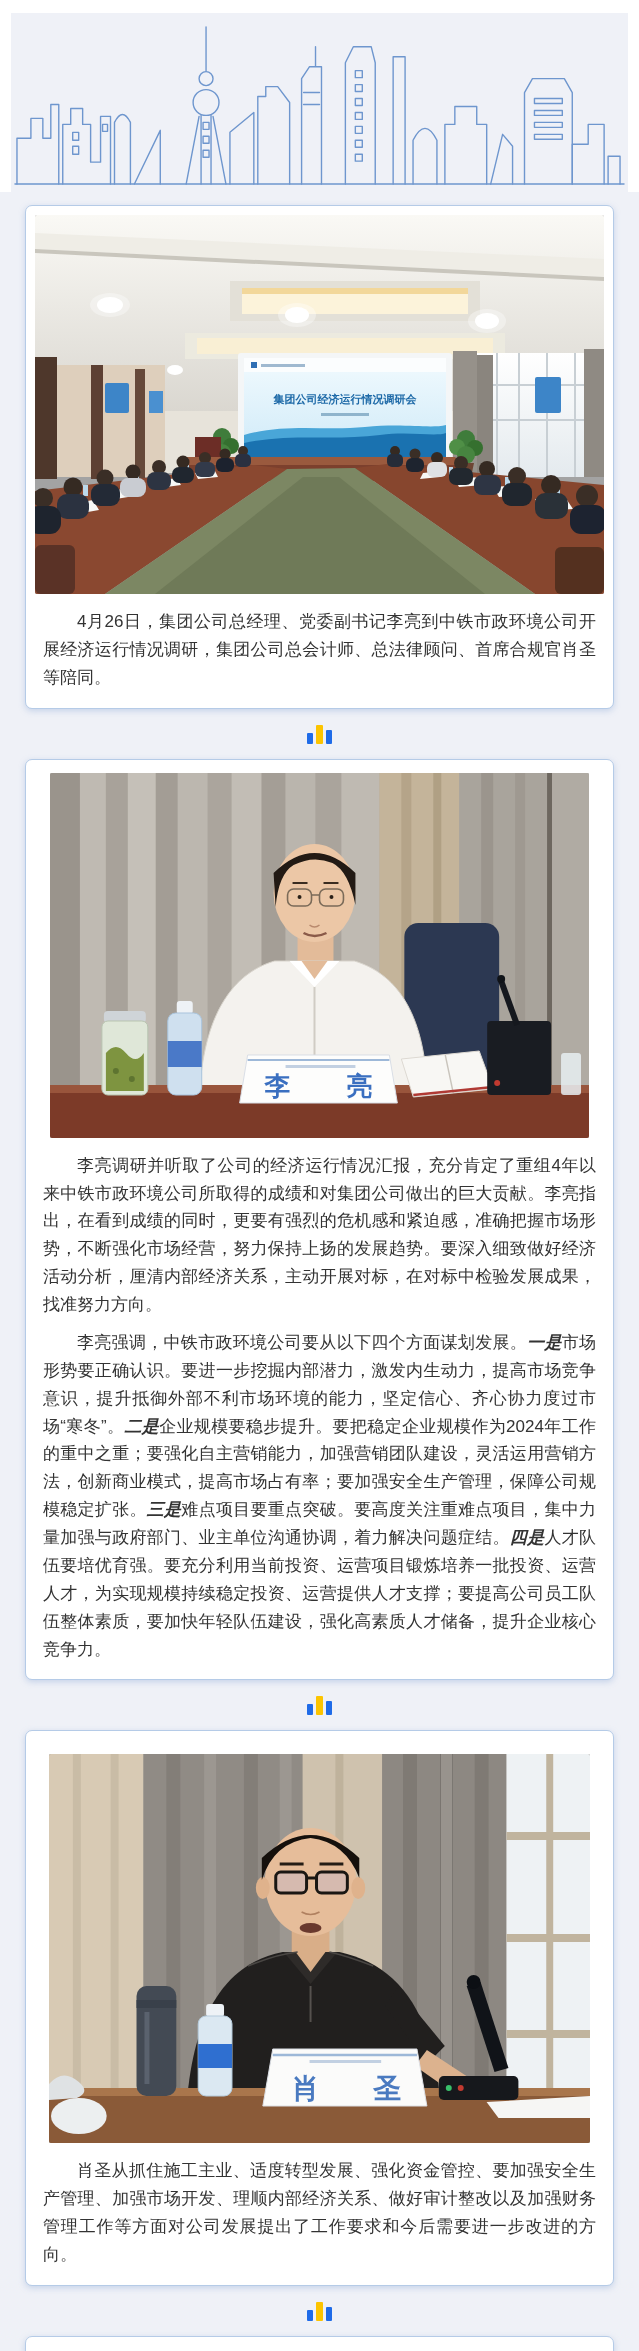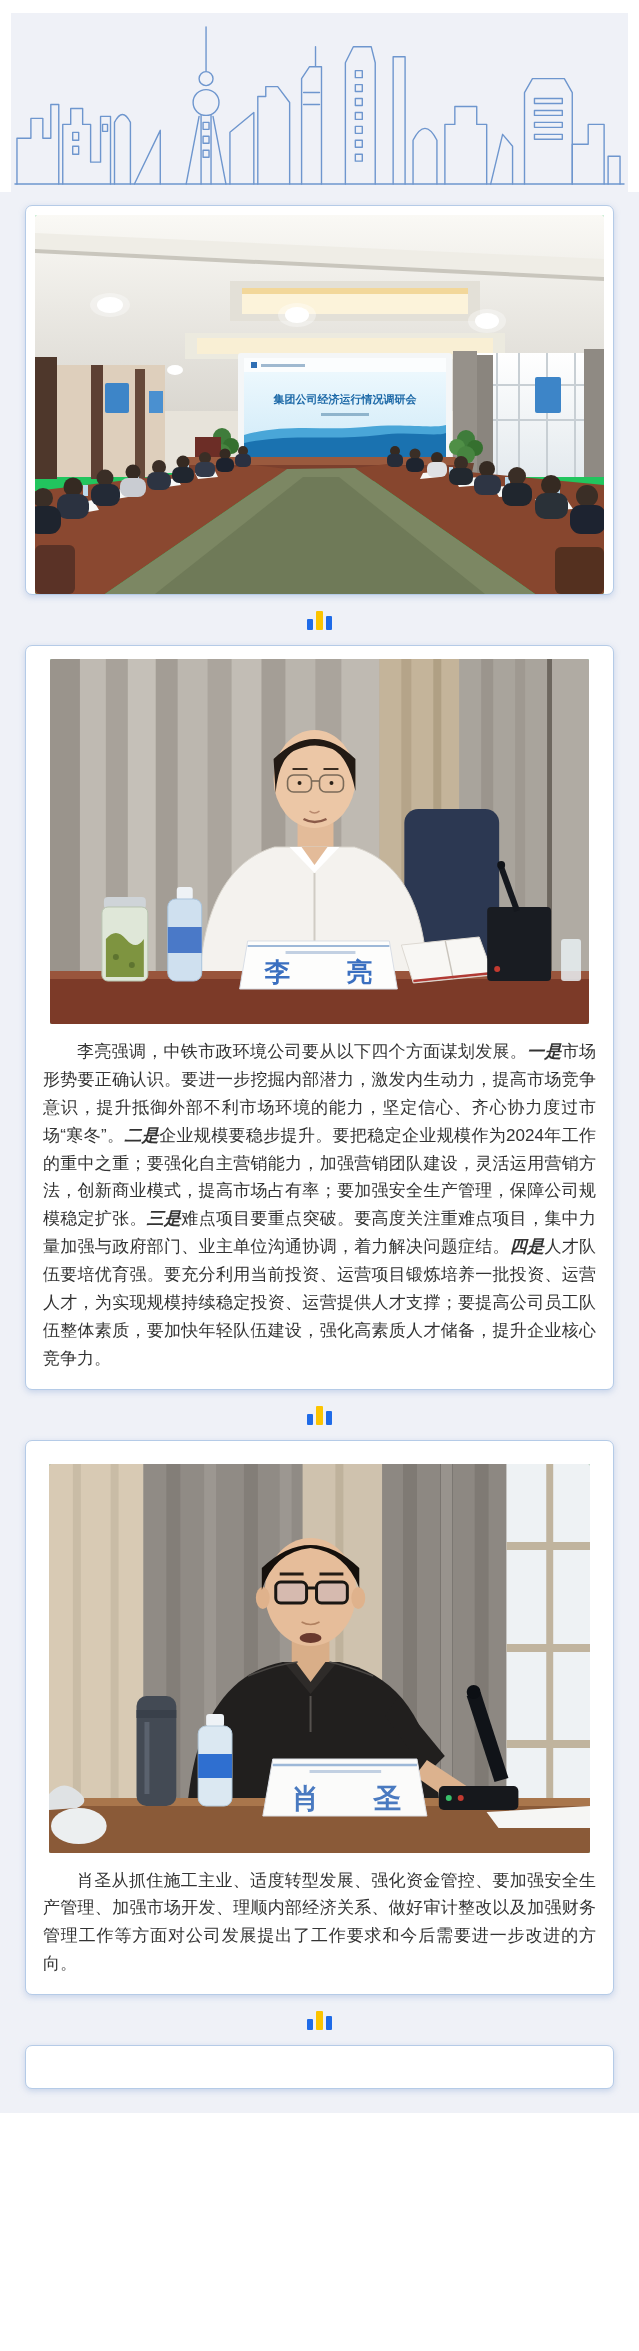--- a/index.html
+++ b/index.html
@@ -8,21 +8,21 @@
   .topbar{height:13px;background:#ffffff;}
   .skyline-band{margin:0 11px;height:179px;background:#eff1f7;overflow:hidden;}
   .skyline-band svg{display:block;width:100%;height:100%;}
   .body-band{background:#eff1f7;padding:13px 0 24px;}
   .card{margin:0 25px;background:#ffffff;border:1px solid #b5cbe7;border-radius:7px;
         box-shadow:0 2px 6px rgba(130,160,210,.38);}
   .photo-wrap{display:block;}
   .card-1 .photo-wrap{padding:9px 9px 0;}
   .card-2 .photo-wrap{padding:13px 24px 0;}
   .card-3 .photo-wrap{padding:23px 23px 0;}
-  .photo{display:block;width:100%;overflow:hidden;border-radius:2px;background:#22c55e;}
+  .photo{display:block;width:100%;overflow:hidden;border-radius:2px;background:#a3a3a3;}
   .photo svg{display:block;width:100%;height:100%;}
   .photo-1{height:379px;}
   .photo-2{height:365px;}
   .photo-3{height:389px;}
   .card-text{padding:4px 17px 16px;}
   .card-text p{margin:10px 0 0;font-size:17px;line-height:1.64;color:#333333;
                text-align:justify;text-indent:2em;}
   .card-text p b{font-weight:bold;font-style:italic;}
   .divider{height:50px;display:flex;align-items:center;justify-content:center;}
   .divider-icon{display:flex;align-items:flex-end;gap:3px;height:20px;}
@@ -219,20 +219,23 @@
               <circle cx="516" cy="270" r="10" fill="#352a22"></circle>
                 <rect x="500" y="278" width="33" height="26" rx="10" fill="#2a3138"></rect>
               <circle cx="552" cy="281" r="11" fill="#3a2e26"></circle>
                 <rect x="535" y="290" width="36" height="29" rx="11" fill="#1d2330"></rect>
             </g>
             <rect x="0" y="330" width="40" height="49" rx="6" fill="#5a3226"></rect>
             <rect x="520" y="332" width="49" height="47" rx="6" fill="#54301f"></rect>
           </svg>
         </div>
       </div>
+      <div class="card-text">
+        <p><span>4月26日，集团公司总经理、党委副书记李亮到中铁市政环境公司开展经济运行情况调研，集团公司总会计师、总法律顾问、首席合规官肖圣等陪同。</span></p>
+      </div>
     </div>
 
     <div class="divider">
       <span class="divider-icon">
         <i class="bar1"></i>
           <i class="bar2"></i>
           <i class="bar3"></i>
       </span>
     </div>
 
@@ -315,20 +318,21 @@
               <rect x="438" y="248" width="64" height="74" rx="4" fill="#191c22"></rect>
               <path d="M468,252 L452,208" stroke="#15181e" stroke-width="6"></path>
               <circle cx="452" cy="206" r="4" fill="#101318"></circle>
               <circle cx="448" cy="310" r="3" fill="#c23a30"></circle>
             </g>
             <rect x="512" y="280" width="20" height="42" rx="3" fill="#e8eef2" opacity="0.85"></rect>
           </svg>
         </div>
       </div>
       <div class="card-text">
+        <p><span>李亮调研并听取了公司的经济运行情况汇报，充分肯定了重组4年以来中铁市政环境公司所取得的成绩和对集团公司做出的巨大贡献。李亮指出，在看到成绩的同时，更要有强烈的危机感和紧迫感，准确把握市场形势，不断强化市场经营，努力保持上扬的发展趋势。要深入细致做好经济活动分析，厘清内部经济关系，主动开展对标，在对标中检验发展成果，找准努力方向。</span></p>
         <p><span>李亮强调，中铁市政环境公司要从以下四个方面谋划发展。</span><b>一是</b><span>市场形势要正确认识。要进一步挖掘内部潜力，激发内生动力，提高市场竞争意识，提升抵御外部不利市场环境的能力，坚定信心、齐心协力度过市场“寒冬”。</span><b>二是</b><span>企业规模要稳步提升。要把稳定企业规模作为2024年工作的重中之重；要强化自主营销能力，加强营销团队建设，灵活运用营销方法，创新商业模式，提高市场占有率；要加强安全生产管理，保障公司规模稳定扩张。</span><b>三是</b><span>难点项目要重点突破。要高度关注重难点项目，集中力量加强与政府部门、业主单位沟通协调，着力解决问题症结。</span><b>四是</b><span>人才队伍要培优育强。要充分利用当前投资、运营项目锻炼培养一批投资、运营人才，为实现规模持续稳定投资、运营提供人才支撑；要提高公司员工队伍整体素质，要加快年轻队伍建设，强化高素质人才储备，提升企业核心竞争力。</span></p>
       </div>
     </div>
 
     <div class="divider">
       <span class="divider-icon">
         <i class="bar1"></i>
           <i class="bar2"></i>
           <i class="bar3"></i>
       </span>

